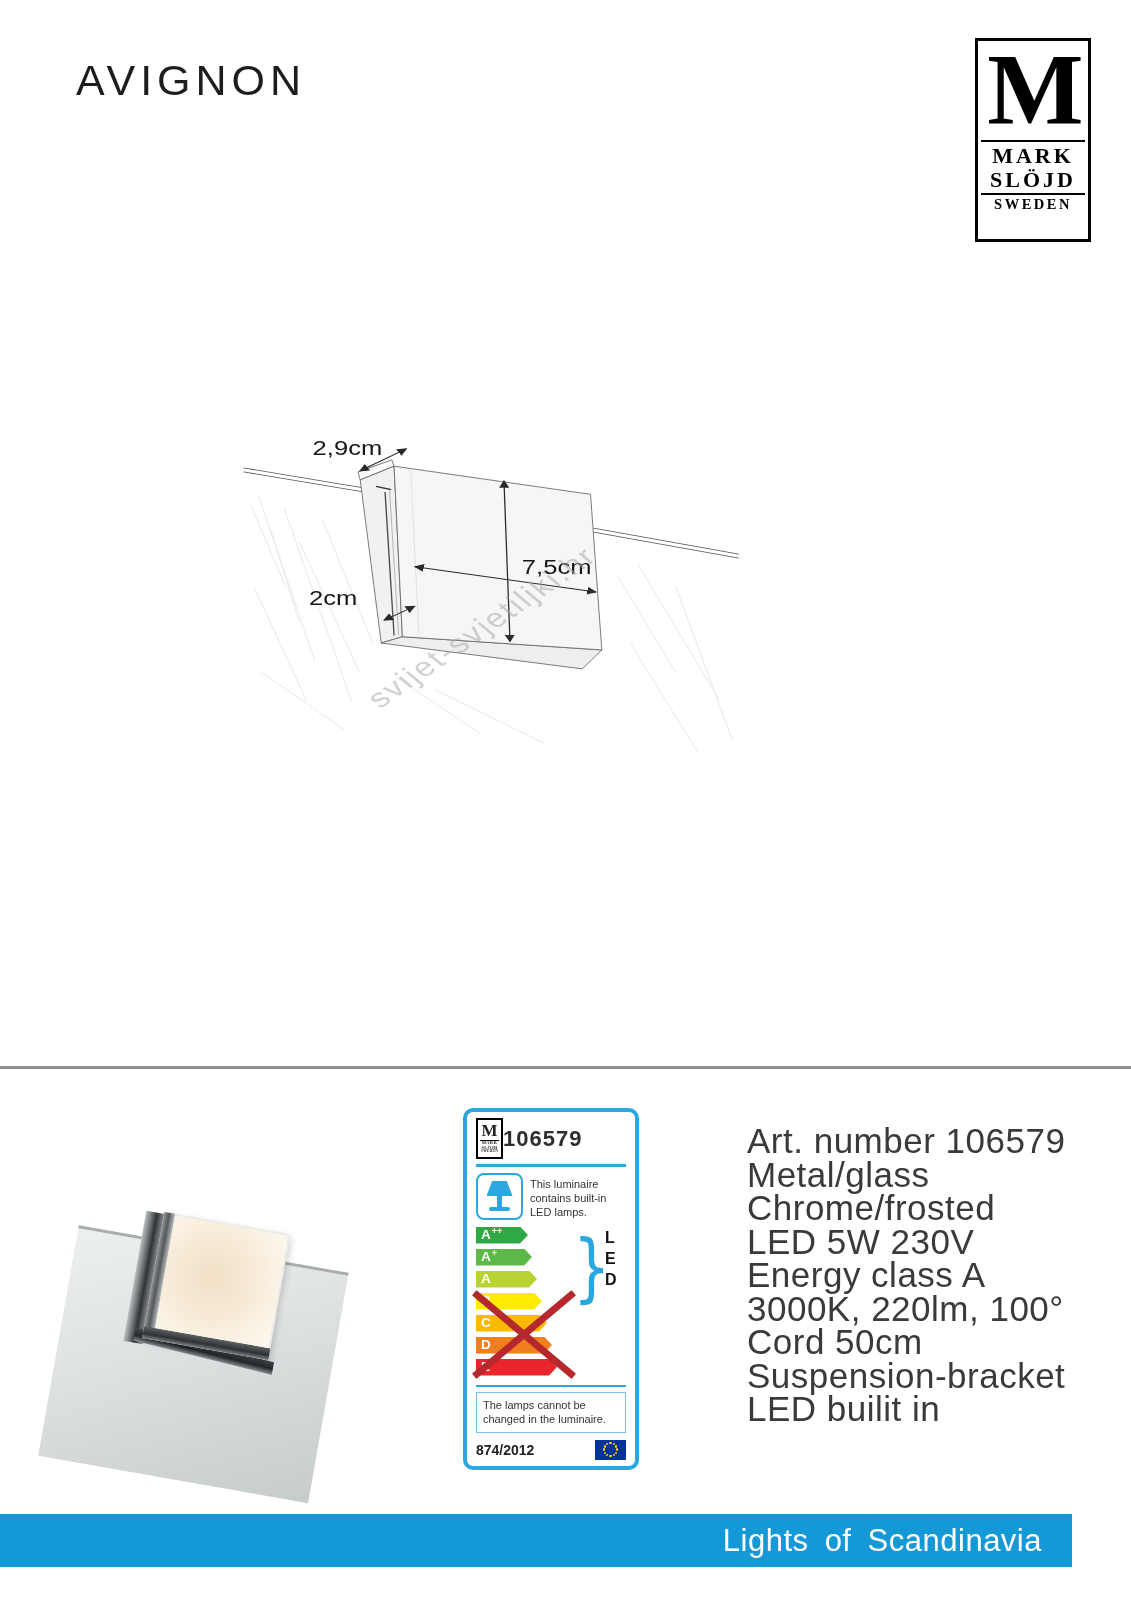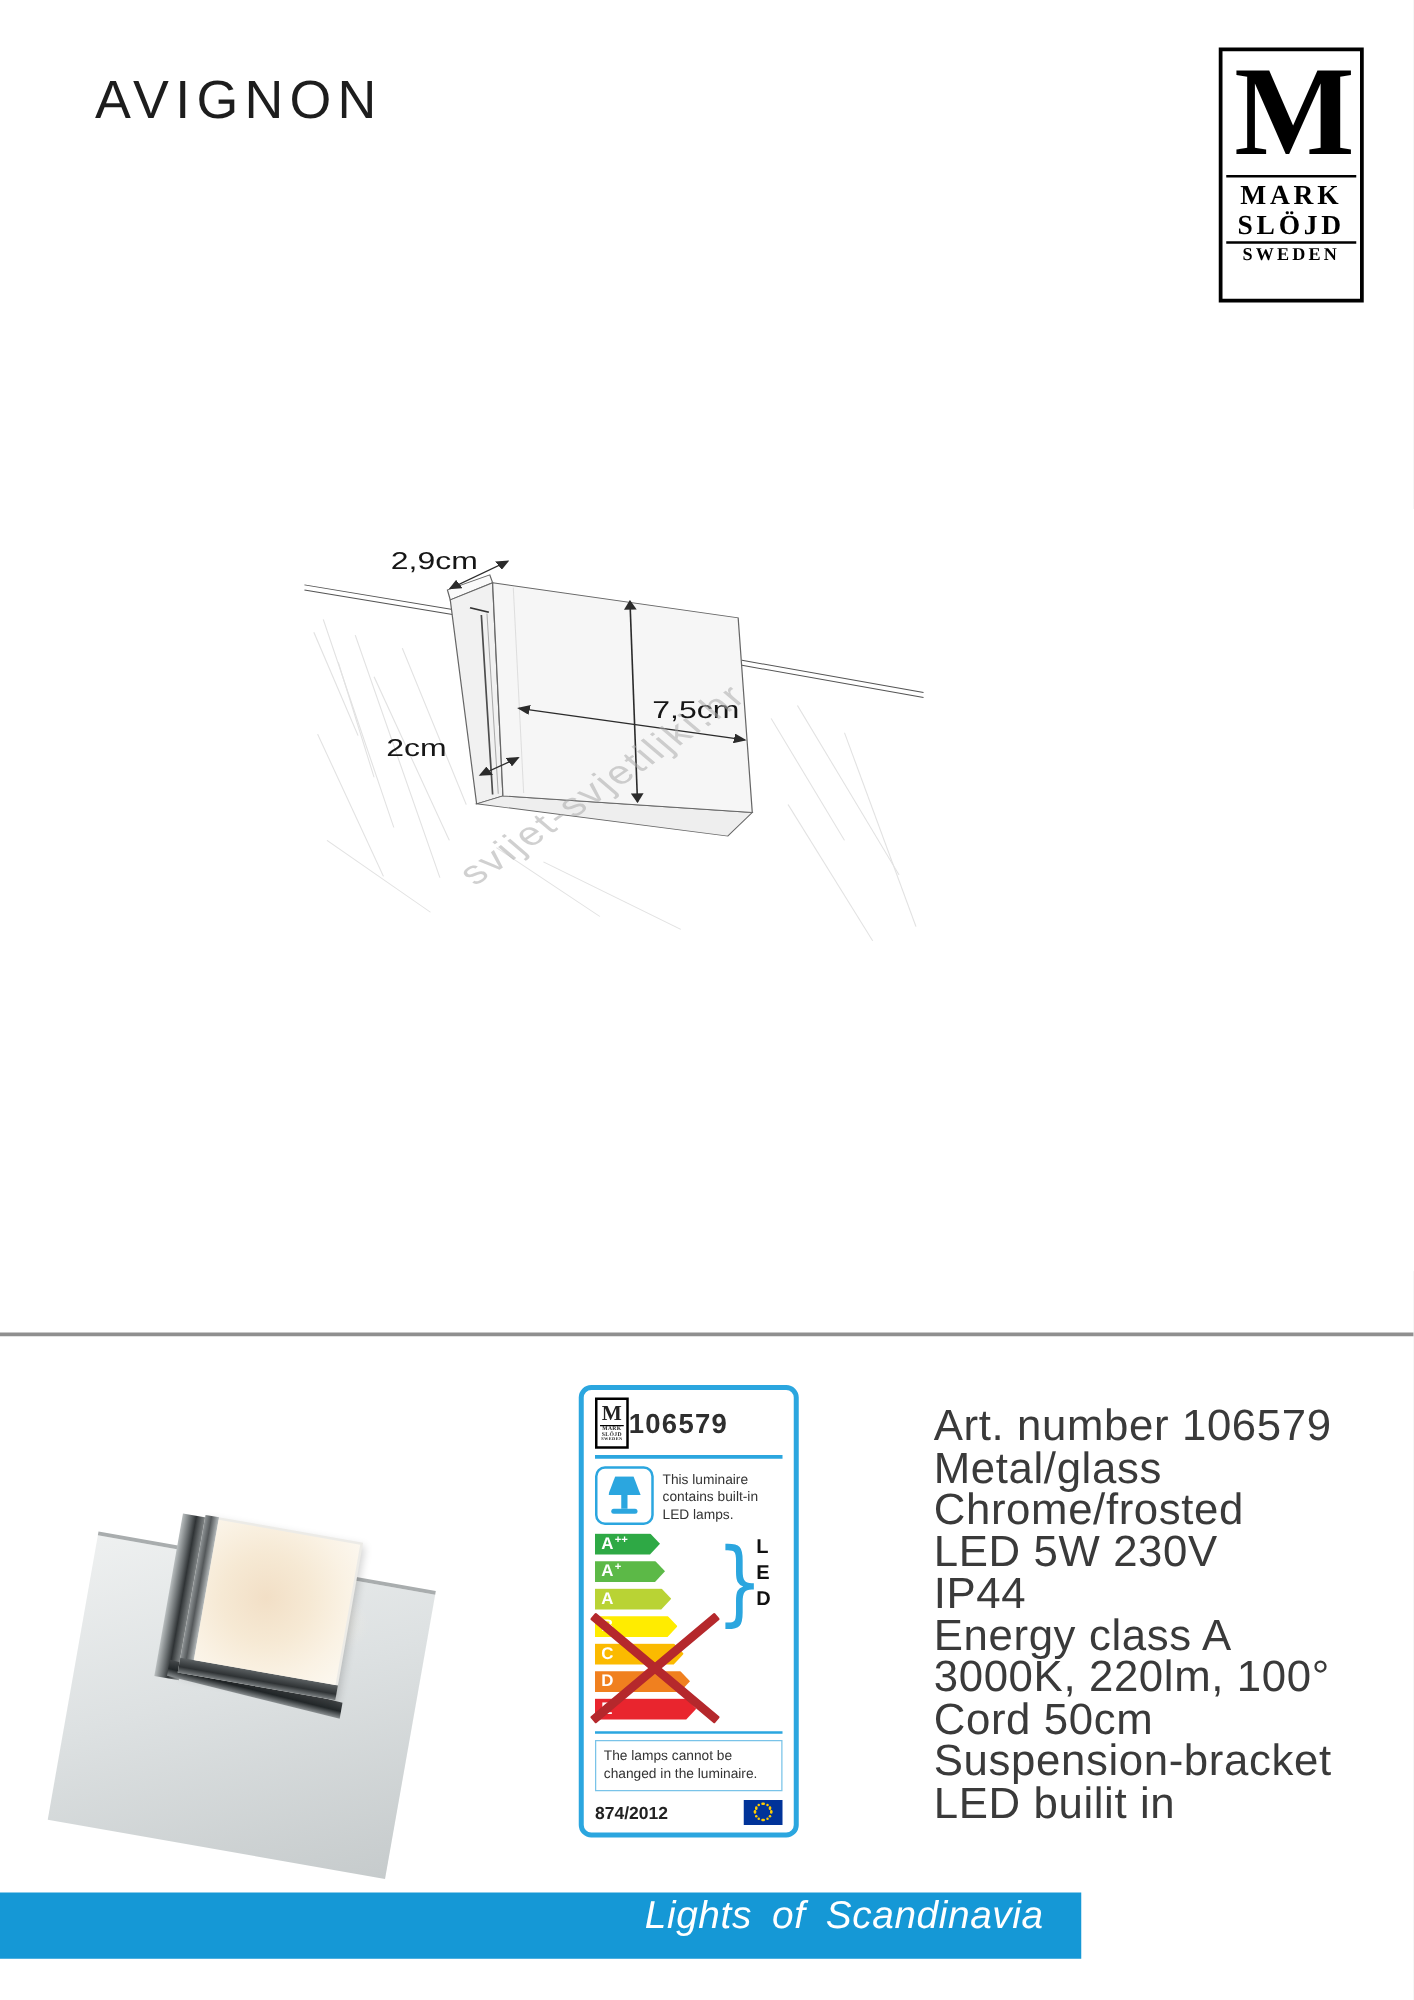--- a/index.html
+++ b/index.html
@@ -89,22 +89,22 @@
   .el-note-box{border:1.5px solid #79c3e8;padding:5px 6px;font-size:11px;line-height:1.3;color:#333;}
   .el-foot{display:flex;justify-content:space-between;align-items:center;margin-top:7px;}
   .el-reg{font-size:14px;font-weight:bold;color:#222;}
   .eu-flag{position:relative;width:31px;height:20px;background:#013399;flex:none;}
 
   
   .specs{position:absolute;left:747px;top:1124px;font-size:35px;line-height:33.5px;
          color:#3a3a3a;letter-spacing:.5px;}
 
   
-  .footer-bar{position:absolute;left:0;top:1514px;width:865px;height:53px;background:var(--bar);
-         display:flex;justify-content:flex-end;padding-right:30px;font-style:italic;}
+  .footer-bar{position:absolute;left:0;top:1514px;width:1072px;height:53px;background:var(--bar);
+         display:flex;align-items:center;justify-content:flex-end;padding-right:30px;}
   .footer-text{color:#fff;font-size:31px;letter-spacing:.5px;word-spacing:7px;}
 </style>
 </head>
 <body>
 
 <div class="page">
 
   <div class="title">AVIGNON</div>
 
   <div class="logo">
@@ -270,21 +270,20 @@
           <div style="position: absolute; width: 2.4px; height: 2.4px; border-radius: 50%; background: rgb(255, 204, 0); left: 11.05px; top: 3.17083px;"></div>
         </div>
     </div>
   </div>
 
   <div class="specs" id="specs-list">
       <div>Art. number 106579</div>
       <div>Metal/glass</div>
       <div>Chrome/frosted</div>
       <div>LED 5W 230V</div>
-      <div>IP44</div>
       <div>Energy class A</div>
       <div>3000K, 220lm, 100°</div>
       <div>Cord 50cm</div>
       <div>Suspension-bracket</div>
       <div>LED builit in</div>
     </div>
 
   <div class="footer-bar">
     <div class="footer-text">Lights of Scandinavia</div>
   </div>

